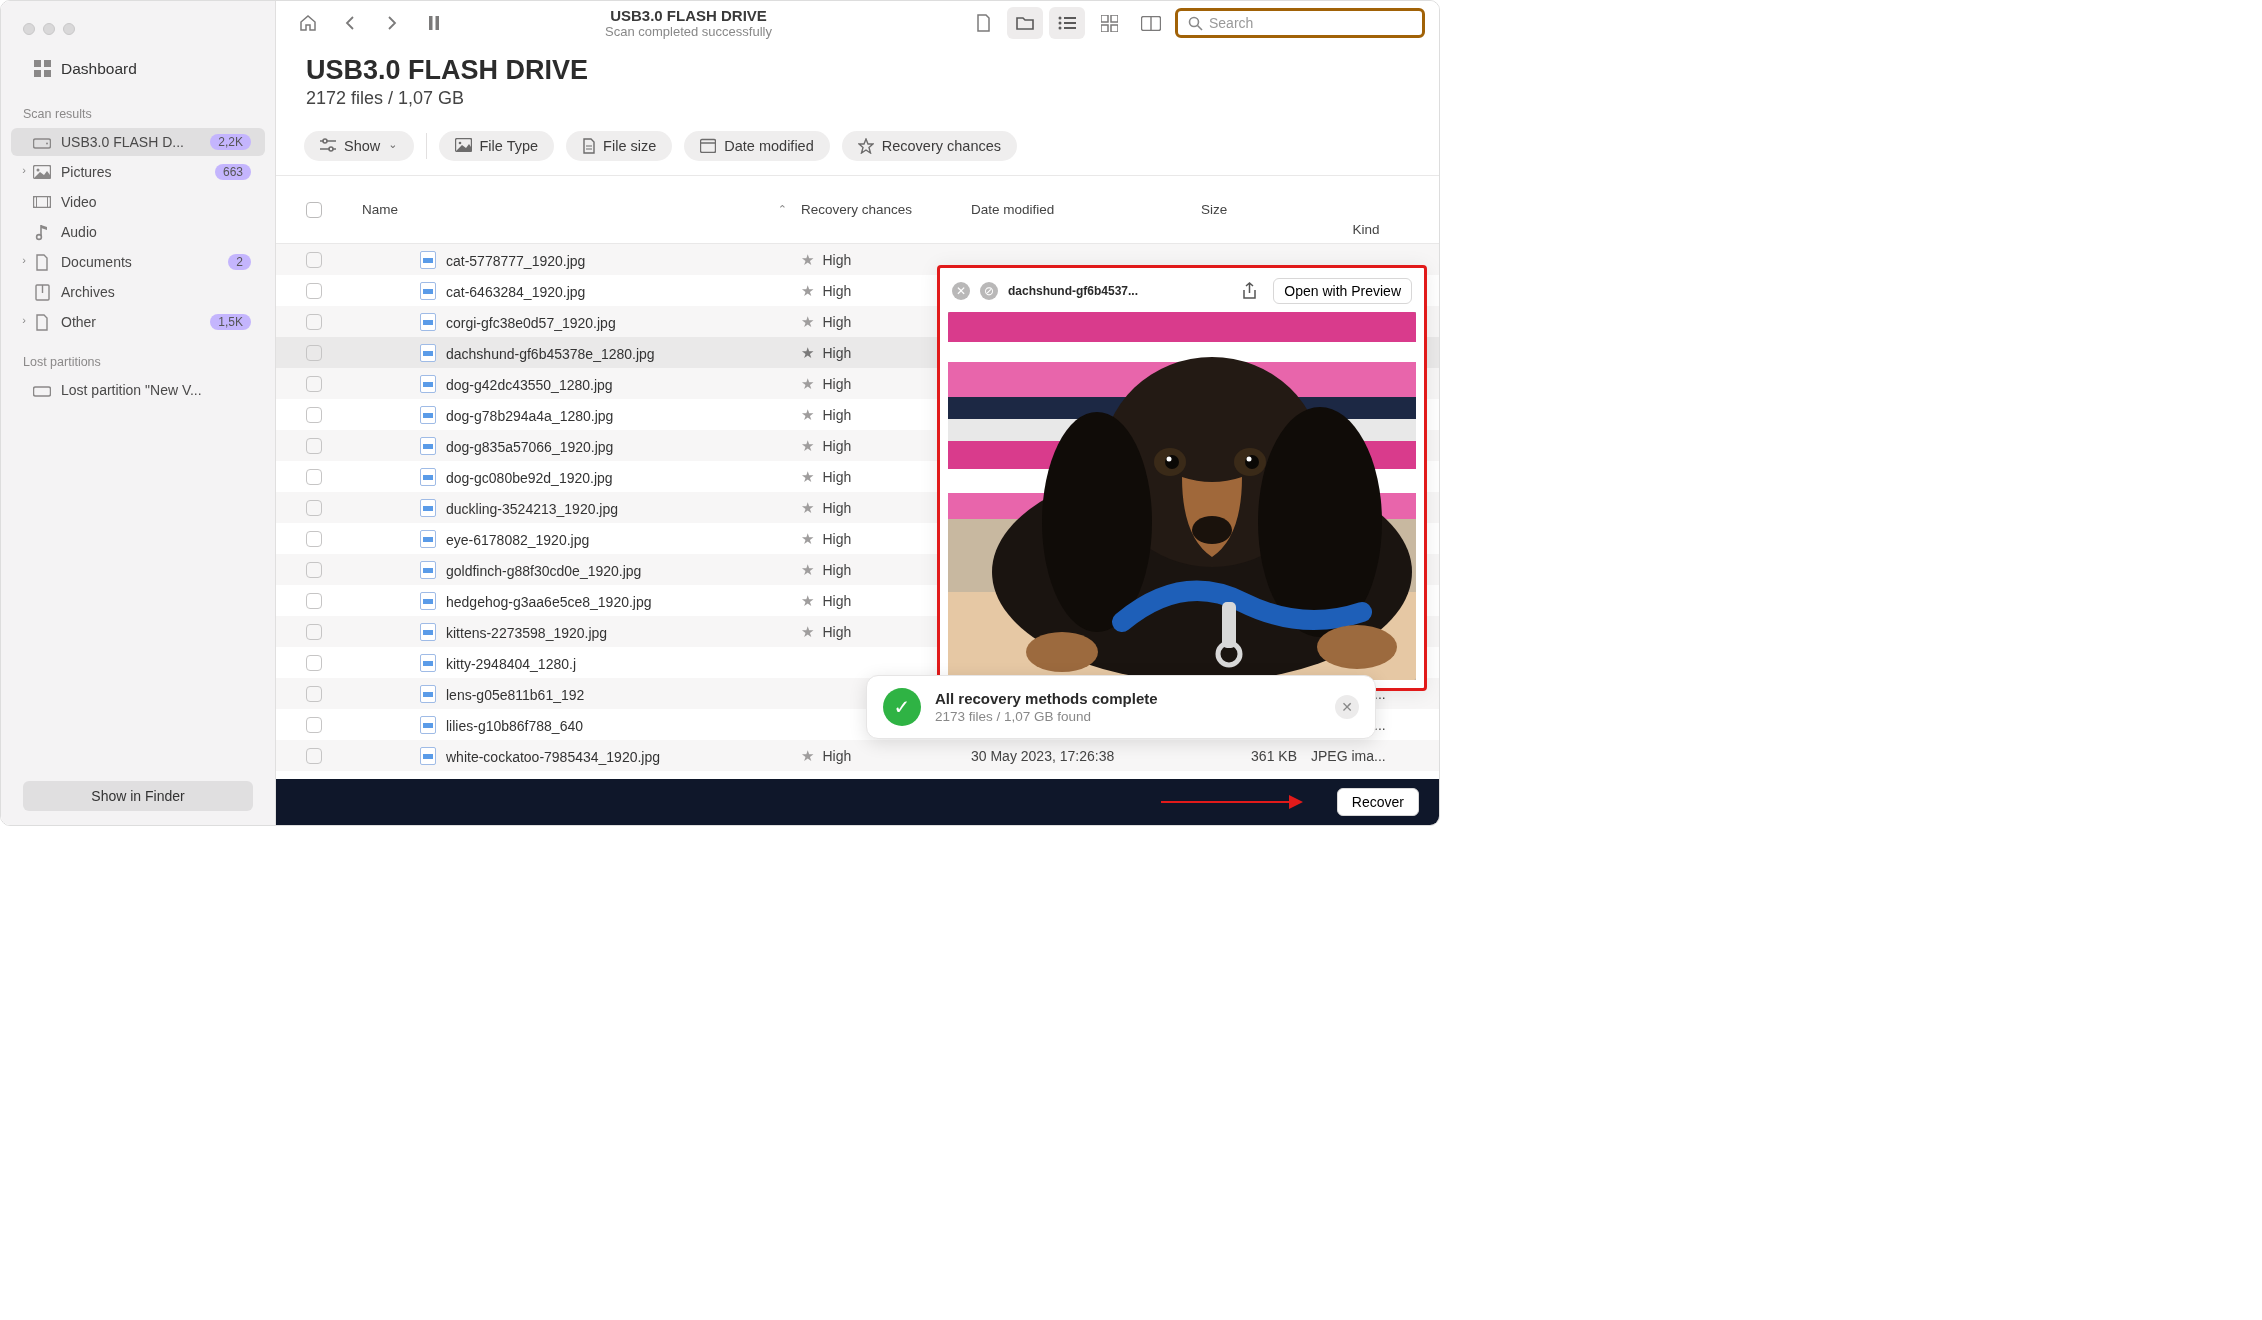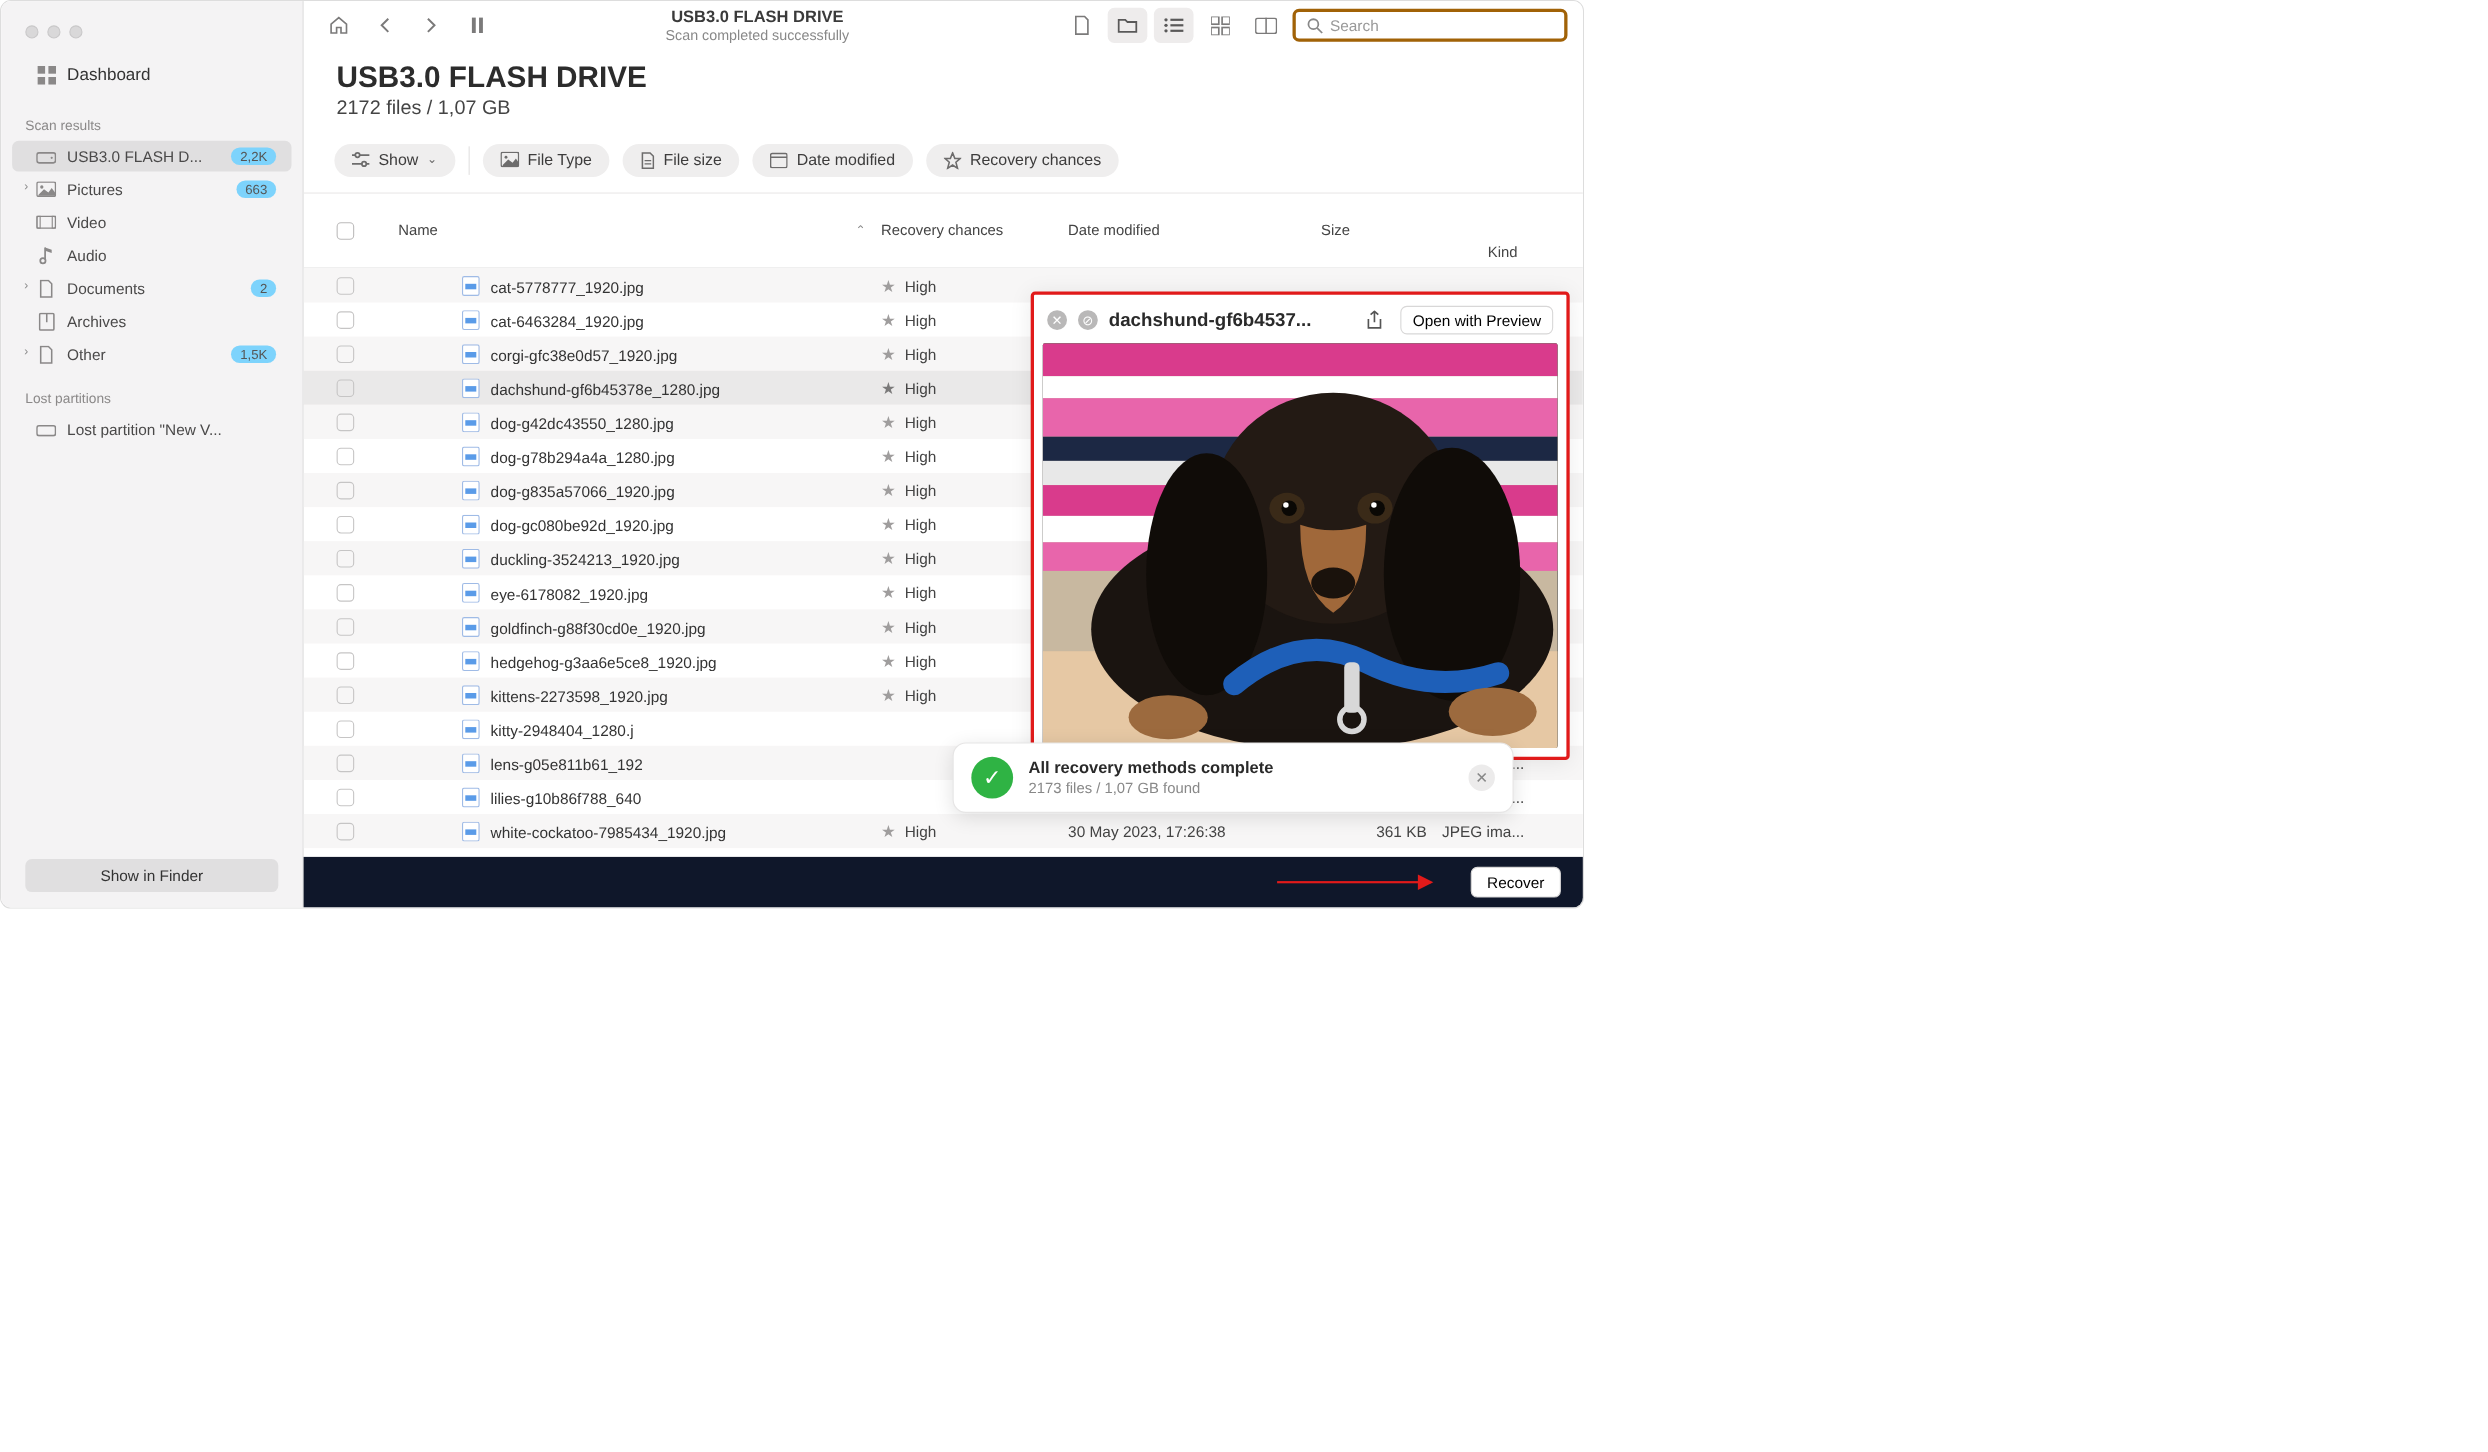--- a/index.html
+++ b/index.html
@@ -7,21 +7,21 @@
 .window { display: flex; width: 100%; height: 100%; background: #fff; }
 .sidebar { width: 275px; background: #f4f3f4; border-right: 1px solid #e0dfdf; display: flex; flex-direction: column; padding-top: 10px; }
 .traffic { display: flex; gap: 8px; padding: 12px 0 18px 22px; }
 .traffic span { width: 12px; height: 12px; border-radius: 50%; background: #d9d8d9; border: 1px solid #c9c8c9; }
 .side-item { display: flex; align-items: flex-start; padding: 6px 14px 6px 22px; margin: 1px 10px; border-radius: 6px; cursor: pointer; color: #4a4949; font-size: 14px; }
 .side-item.dash { font-size: 15.5px; font-weight: 500; color: #333; padding-bottom: 10px; padding-top: 6px; }
 .side-item .ic { width: 18px; height: 16px; margin-right: 10px; color: #8a8888; display: flex; align-items: center; justify-content: center; flex-shrink:0;}
 .side-header { font-size: 12.5px; color: #8b8989; padding: 18px 22px 6px 22px; }
 .side-item.sel { background: #e0dfe0; }
 .side-item .label { flex: 1; overflow: hidden; text-overflow: ellipsis; white-space: nowrap; }
-.side-item .badge { background: #7dd3fc; color: #555; font-size: 12px; padding: 1px 8px; border-radius: 10px; font-weight: 500; }
+.side-item .badge { background: #c4b5fd; color: #555; font-size: 12px; padding: 1px 8px; border-radius: 10px; font-weight: 500; }
 .side-item .chev { width: 10px; text-align: center; color: #888; margin-right: 4px; margin-left: -14px; font-size: 11px;}
 .sidebar-footer { margin-top: auto; padding: 14px 22px; }
 .sidebar-footer button { width: 100%; background: #e0dfe0; border: none; padding: 7px 0; border-radius: 6px; font-size: 14px; color: #333; cursor: pointer; }
 
 .main { flex: 1; display: flex; flex-direction: column; position: relative; }
 .toolbar { display: flex; align-items: center; padding: 6px 14px 10px 14px; gap: 6px; }
 .tl-btn { width: 36px; height: 32px; display: flex; align-items: center; justify-content: center; color: #7b7a7a; border-radius: 6px; cursor: pointer; }
 .tl-btn.active { background: #eeecec; color: #5a5959; }
 .tl-title { flex: 1; text-align: center; margin-left:-40px;}
 .tl-title .t1 { font-size: 15px; font-weight: 600; color: #3a3a3a; }
@@ -60,21 +60,21 @@
 .row .rec-cell { width: 170px; display: flex; align-items: center; gap: 8px; color: #444;}
 .row .star { color: #9f9d9d; font-size:15px;}
 .row.sel .star { color: #7a7979; }
 .row .date-cell { width: 230px; color: #444; }
 .row .size-cell { width: 110px; color: #444; text-align:right; padding-right:14px;}
 .row .kind-cell { width: 110px; color: #444; overflow:hidden; text-overflow:ellipsis; white-space:nowrap;}
 
 .preview-panel { position: absolute; top: 264px; right: 12px; width: 490px; background: #fff; border: 3px solid #e11a1a; border-radius: 4px; padding: 6px 8px 8px 8px; box-shadow: 0 2px 20px rgba(0,0,0,0.08); }
 .preview-head { display: flex; align-items: center; gap: 10px; padding: 4px 4px 8px 4px; }
 .preview-head .x, .preview-head .no { width: 18px; height: 18px; border-radius: 50%; background: #b9b8b8; color: #fff; display: flex; align-items: center; justify-content: center; font-size: 12px; cursor:pointer;}
-.preview-head .fn { font-weight: 700; font-size: 17px; color: #2a2a2a; flex:1; overflow:hidden; text-overflow:ellipsis; white-space:nowrap;}
+.preview-head .fn { font-weight: 700; font-size: 12px; color: #2a2a2a; flex:1; overflow:hidden; text-overflow:ellipsis; white-space:nowrap;}
 .preview-head .share { color:#555; cursor:pointer; padding:3px 6px;}
 .preview-head .open-btn { border: 1px solid #d8d7d7; background: #fff; padding: 4px 10px; border-radius: 6px; font-size: 14px; cursor: pointer; }
 .preview-img { width: 100%; height: 368px; border-radius: 2px; overflow: hidden; background: #000; position:relative; }
 .dog-svg { width:100%; height:100%; display:block;}
 
 .notif { position: absolute; left: 590px; bottom: 86px; width: 510px; background: #fff; border: 1px solid #e6e5e5; border-radius: 12px; padding: 12px 16px; display: flex; align-items: center; gap: 14px; box-shadow: 0 4px 18px rgba(0,0,0,0.12); }
 .notif .check { width: 38px; height: 38px; border-radius: 50%; background: #2fb344; display: flex; align-items: center; justify-content: center; color: #fff; font-size: 20px; flex-shrink:0;}
 .notif .txt .t1 { font-weight: 700; font-size: 15px; color: #2a2a2a; }
 .notif .txt .t2 { font-size: 13.5px; color: #888; margin-top: 2px; }
 .notif .close { margin-left: auto; width: 24px; height: 24px; border-radius: 50%; background: #ecebeb; color: #888; display: flex; align-items: center; justify-content: center; font-size: 14px; cursor:pointer;}

